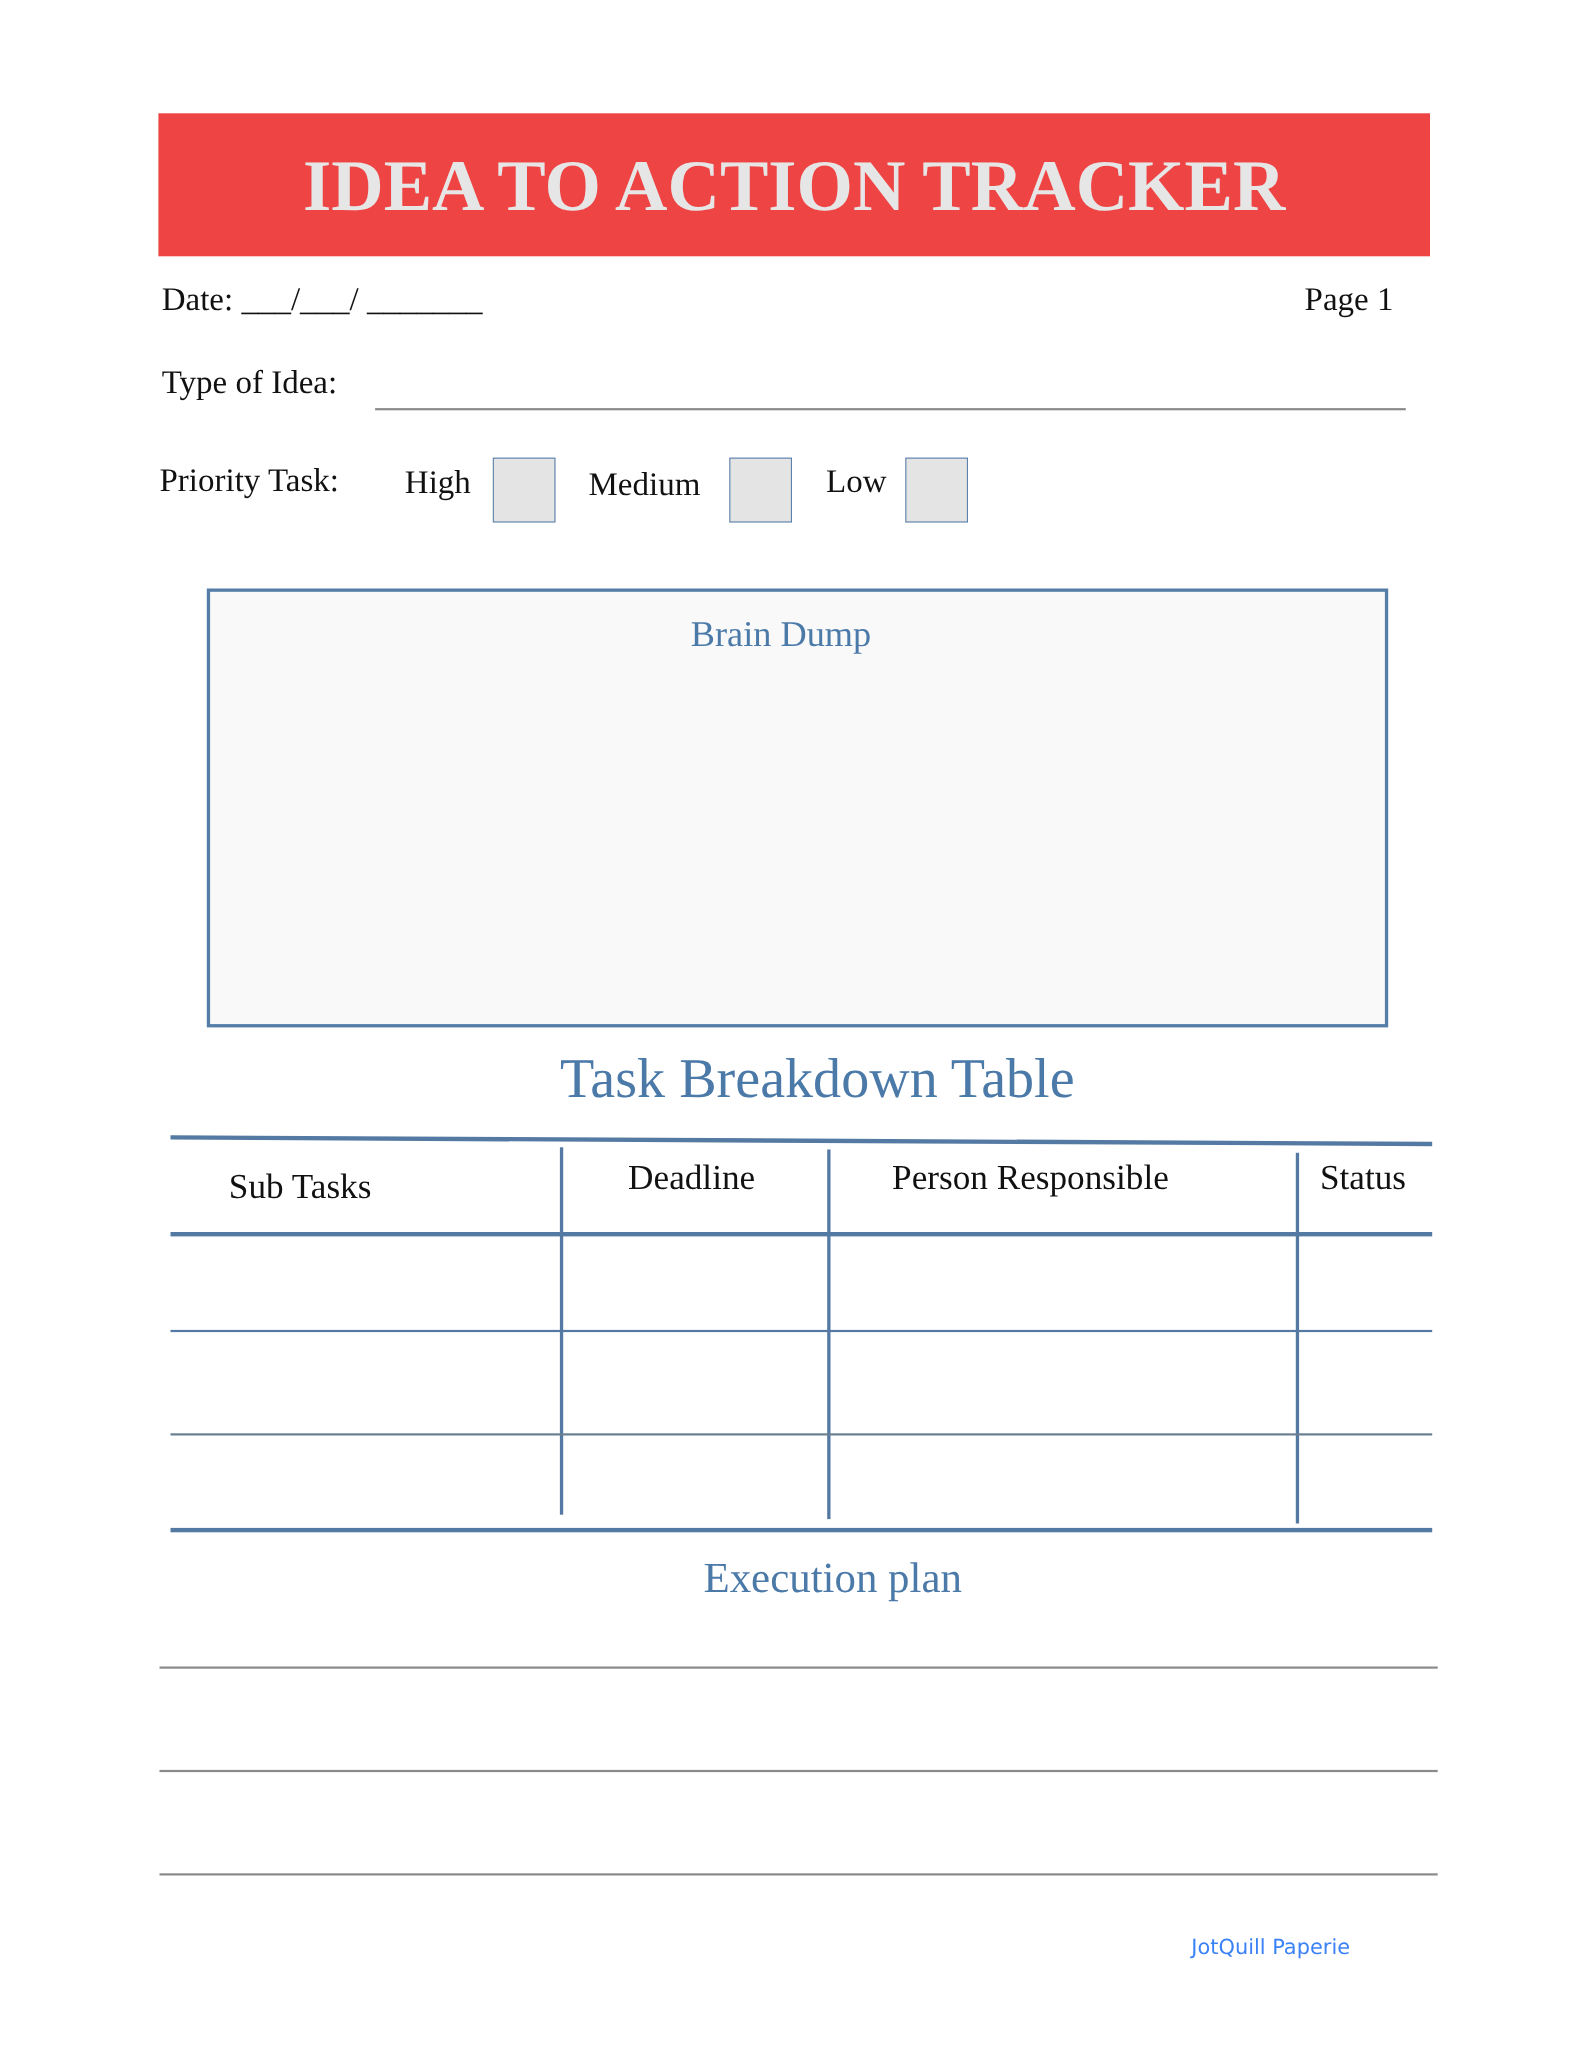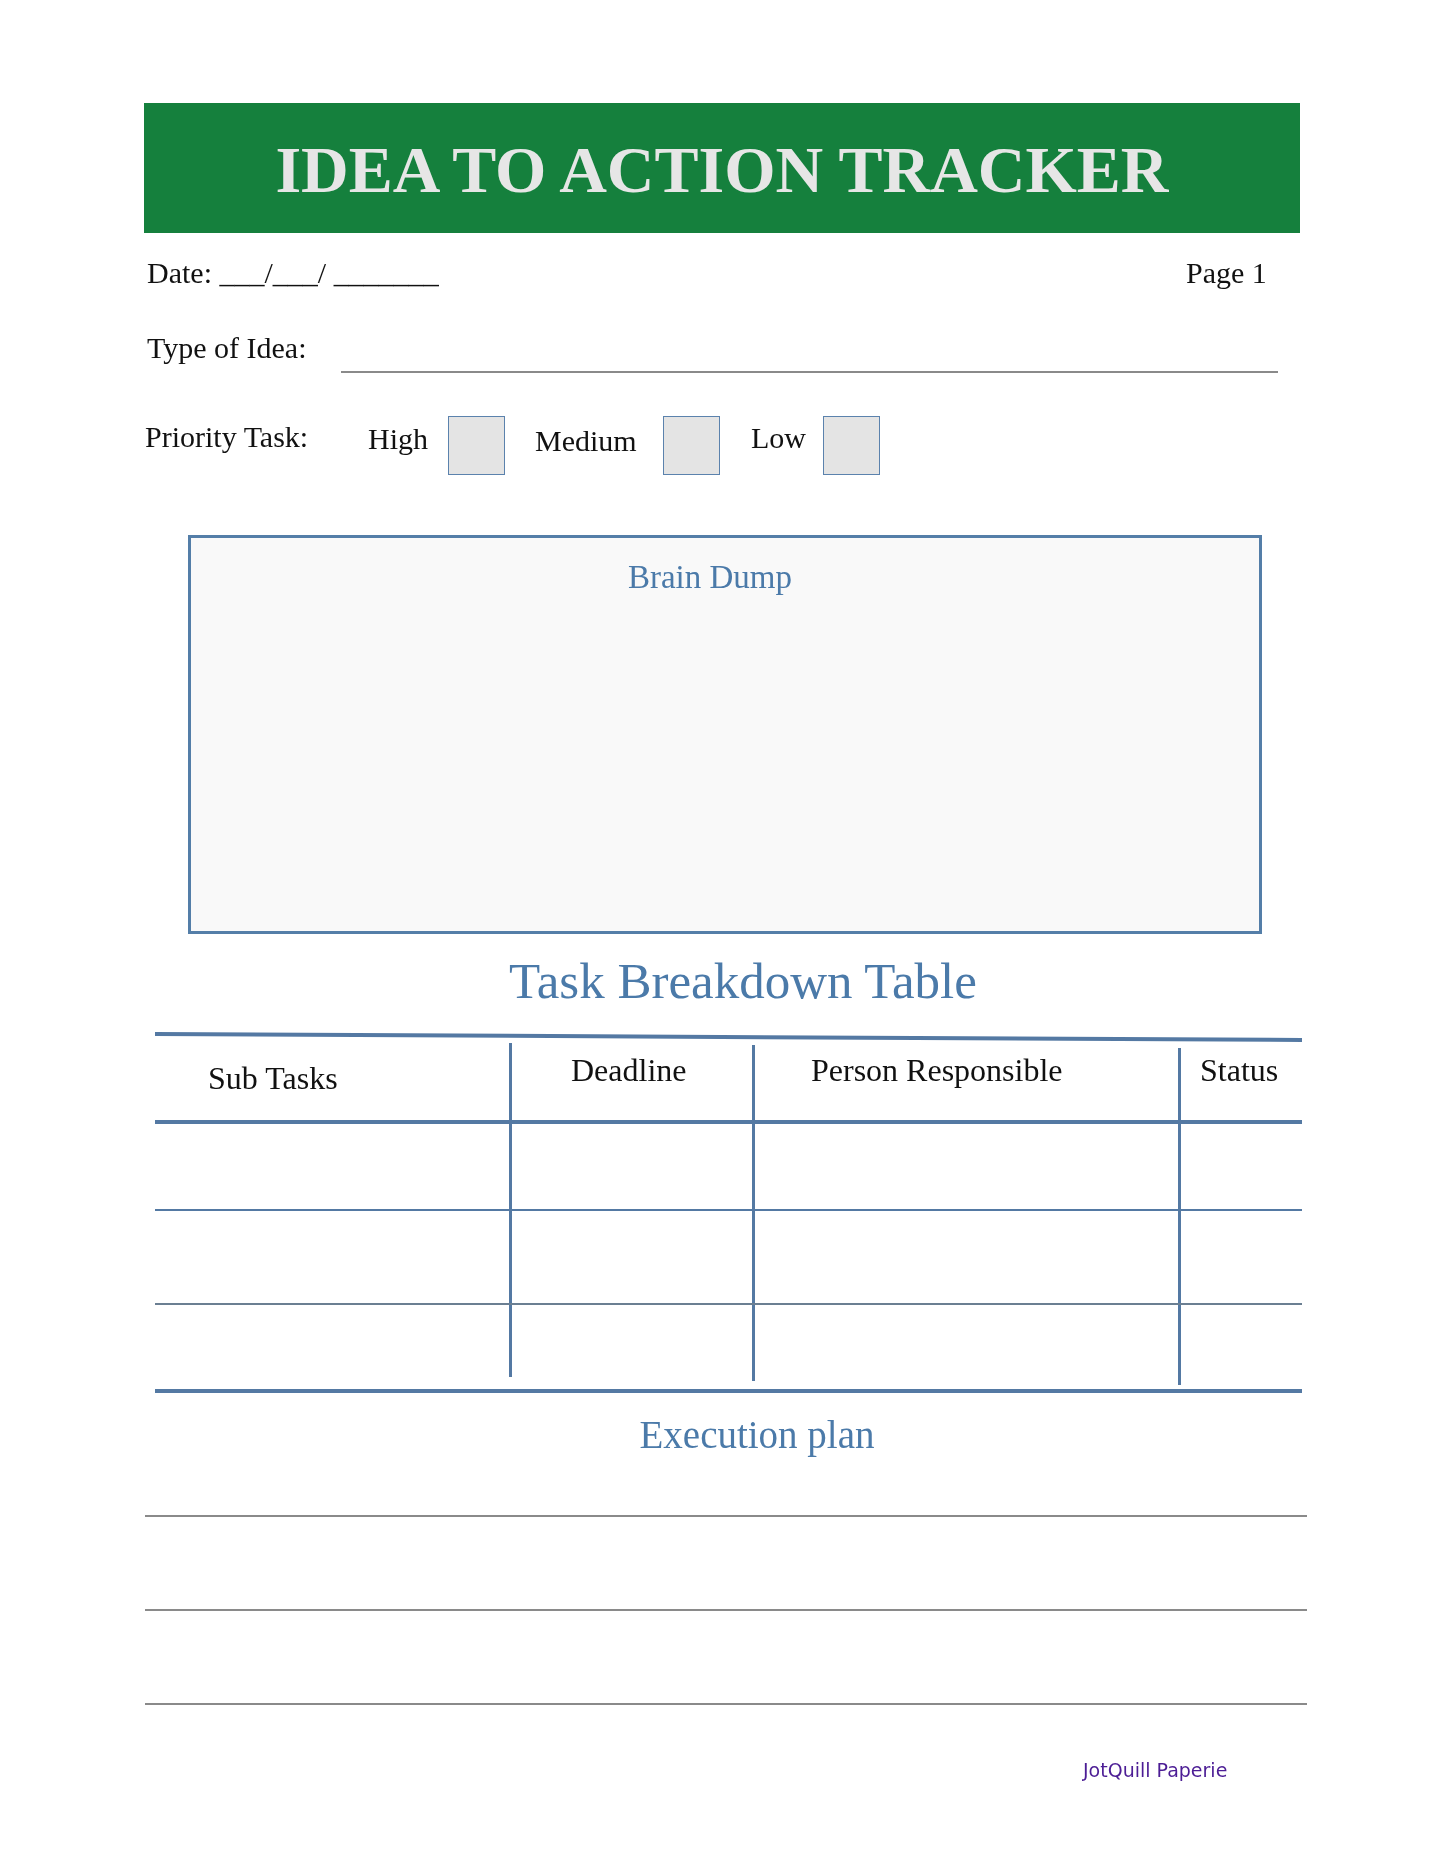--- a/index.html
+++ b/index.html
@@ -4,21 +4,21 @@
   <style>
     html, body { margin: 0; padding: 0; }
     body {
       width: 1445px; height: 1871px; position: relative; background: #ffffff;
       font-family: "Liberation Serif", "DejaVu Serif", serif; color: #111;
       overflow: hidden;
     }
     .abs { position: absolute; }
     .header {
       left: 144px; top: 103px; width: 1156px; height: 130px;
-      background: #15803d;
+      background: #ef4444;
       display: flex; align-items: center; justify-content: center;
     }
     .header-title {
       color: #e6e6e6; font-weight: bold; font-size: 66px; letter-spacing: 0px;
       line-height: 1; margin-top: 4px; white-space: nowrap;
     }
     .field-text { font-size: 30px; line-height: 1; white-space: nowrap; }
     .blank-line { height: 2px; background: #8a8a8a; }
     .checkbox {
       width: 57px; height: 59px; background: #e4e4e4;
@@ -29,21 +29,21 @@
       border: 3px solid #547ea8; box-sizing: border-box; background: #f9f9f9;
     }
     .section-title {
       color: #4b7aa9; font-weight: normal; line-height: 1; white-space: nowrap;
       transform: translateX(-50%);
     }
     .hline-blue { background: #5479a3; }
     .vline-blue { background: #5479a3; width: 3px; }
     .th { font-size: 32px; line-height: 1; white-space: nowrap; }
     .write-line { left: 145px; width: 1162px; height: 2px; background: #8a8a8a; }
-    .brand { color: #4c1d95; font-family: "DejaVu Sans", sans-serif; font-size: 19px; line-height: 1; white-space: nowrap; }
+    .brand { color: #3b82f6; font-family: "DejaVu Sans", sans-serif; font-size: 19px; line-height: 1; white-space: nowrap; }
   </style>
 </head>
 <body>
 
 <div class="abs header">
   <span class="header-title">IDEA TO ACTION TRACKER</span>
 </div>
 
 <div class="abs field-text" style="left:147px; top:258px;">Date: ___/___/ _______</div>
 <div class="abs field-text" style="left:1186px; top:258px;">Page 1</div>

